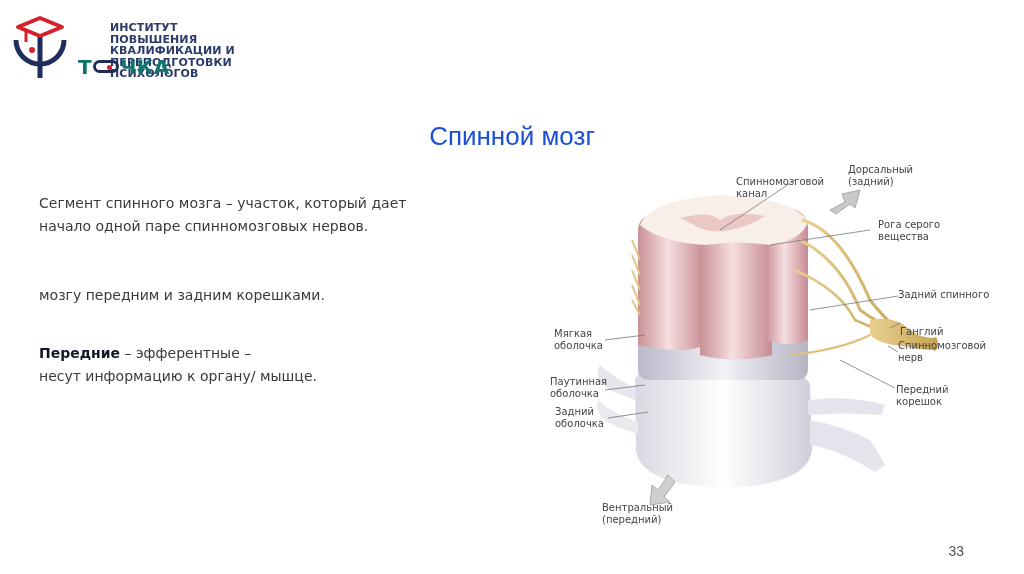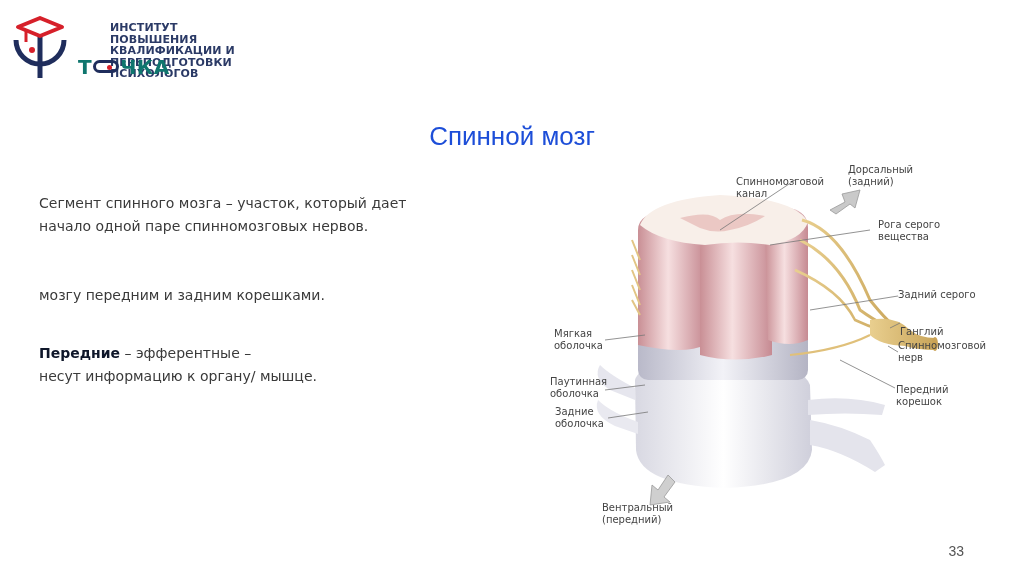--- a/index.html
+++ b/index.html
@@ -119,21 +119,21 @@
     </div>
   <div class="lbl" style="left:196px;top:26px;">
       <div>Спинномозговой</div>
       <div>канал</div>
     </div>
   <div class="lbl" style="left:338px;top:69px;">
       <div>Рога серого</div>
       <div>вещества</div>
     </div>
   <div class="lbl" style="left:358px;top:139px;">
-      <div>Задний серого</div>
+      <div>Задний спинного</div>
     </div>
   <div class="lbl" style="left:360px;top:164px;margin-top:12px;">
       <div>Ганглий</div>
     </div>
   <div class="lbl" style="left:358px;top:190px;">
       <div>Спинномозговой</div>
       <div>нерв</div>
     </div>
   <div class="lbl" style="left:356px;top:234px;">
       <div>Передний</div>
@@ -141,21 +141,21 @@
     </div>
   <div class="lbl" style="left:14px;top:178px;">
       <div>Мягкая</div>
       <div>оболочка</div>
     </div>
   <div class="lbl" style="left:10px;top:226px;">
       <div>Паутинная</div>
       <div>оболочка</div>
     </div>
   <div class="lbl" style="left:15px;top:256px;">
-      <div>Задние</div>
+      <div>Задний</div>
       <div>оболочка</div>
     </div>
   <div class="lbl" style="left:62px;top:352px;">
       <div>Вентральный</div>
       <div>(передний)</div>
     </div>
 </div>
 
 <div class="page-num">33</div>
 

